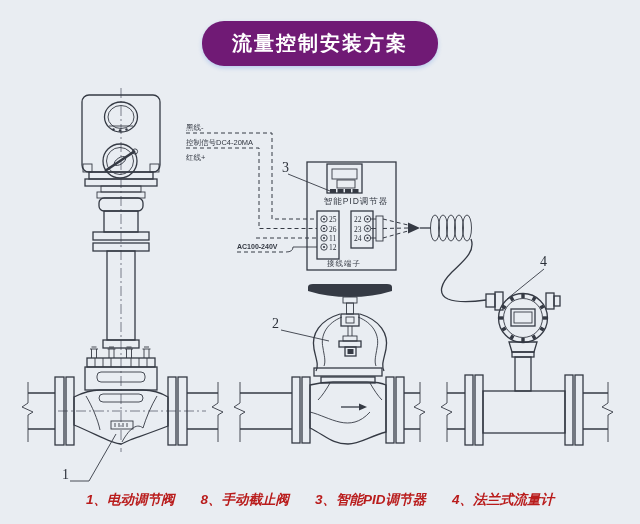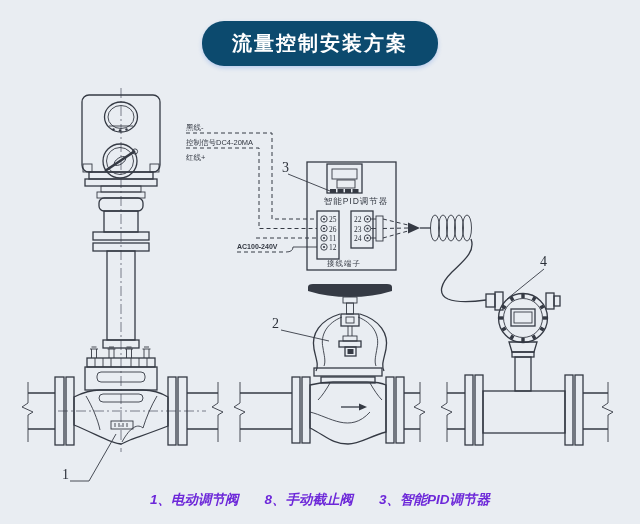--- a/index.html
+++ b/index.html
@@ -1,33 +1,33 @@
 <!DOCTYPE html>
 <html><head>
 <meta charset="utf-8">
 <style>
   html,body{margin:0;padding:0;}
   body{width:640px;height:524px;overflow:hidden;background:#e9edf2;position:relative;
        font-family:"Liberation Sans",sans-serif;}
   .stage{position:absolute;inset:0;}
   .banner{position:absolute;top:21px;left:50%;transform:translateX(-50%);
-          background:#0c4a6e;color:#fff;border-radius:22px;padding:9px 30px;
+          background:#701a75;color:#fff;border-radius:22px;padding:9px 30px;
           font-size:20px;font-weight:bold;letter-spacing:2px;white-space:nowrap;
           box-shadow:0 2px 4px rgba(44,107,228,.25);}
   svg{position:absolute;left:0;top:0;}
   .ln{stroke:#353a44;fill:none;stroke-width:1.3;}
   .thin{stroke:#353a44;fill:none;stroke-width:0.9;}
   .fill{fill:#353a44;stroke:none;}
   .dash{stroke:#353a44;fill:none;stroke-width:1;stroke-dasharray:4 3;}
   .cline{stroke:#5a6070;fill:none;stroke-width:0.8;stroke-dasharray:10 3 2 3;}
   .cn{font-family:"Liberation Sans",sans-serif;fill:#333842;}
   .num{font-family:"Liberation Serif",serif;fill:#2a2f38;}
   .legend{position:absolute;top:491px;left:0;width:100%;display:flex;
           justify-content:center;gap:26px;font-size:13.5px;font-weight:bold;
-          font-style:italic;color:#6d28d9;white-space:nowrap;}
+          font-style:italic;color:#b91c1c;white-space:nowrap;}
 </style>
 </head>
 <body>
 
 <div class="stage">
 
   <div class="banner">
     <span>流量控制安装方案</span>
   </div>
 
@@ -258,14 +258,15 @@
 
       <text class="num" x="540" y="266" font-size="14">4</text>
       <path class="thin" d="M544,269 L507,299"></path>
     </g>
   </svg>
 
   <div class="legend">
     <span>1、电动调节阀</span>
     <span>8、手动截止阀</span>
     <span>3、智能PID调节器</span>
+    <span>4、法兰式流量计</span>
   </div>
 </div>
 
 </body></html>

